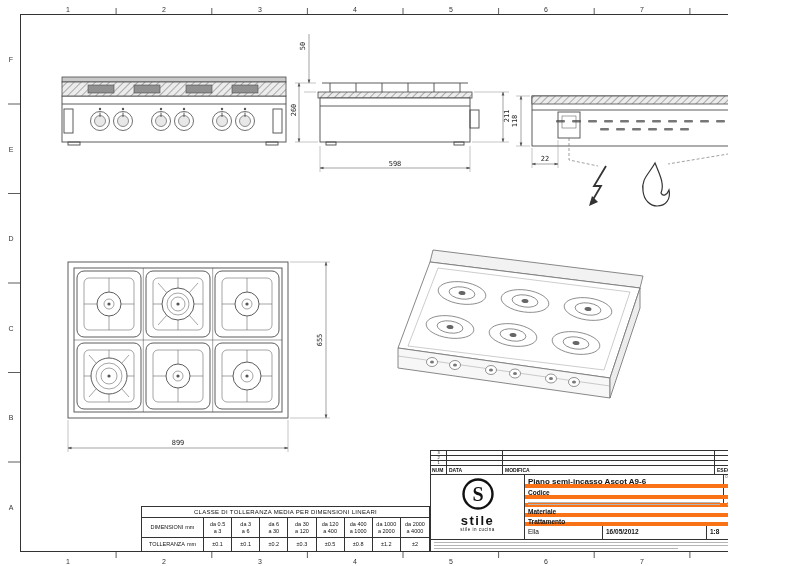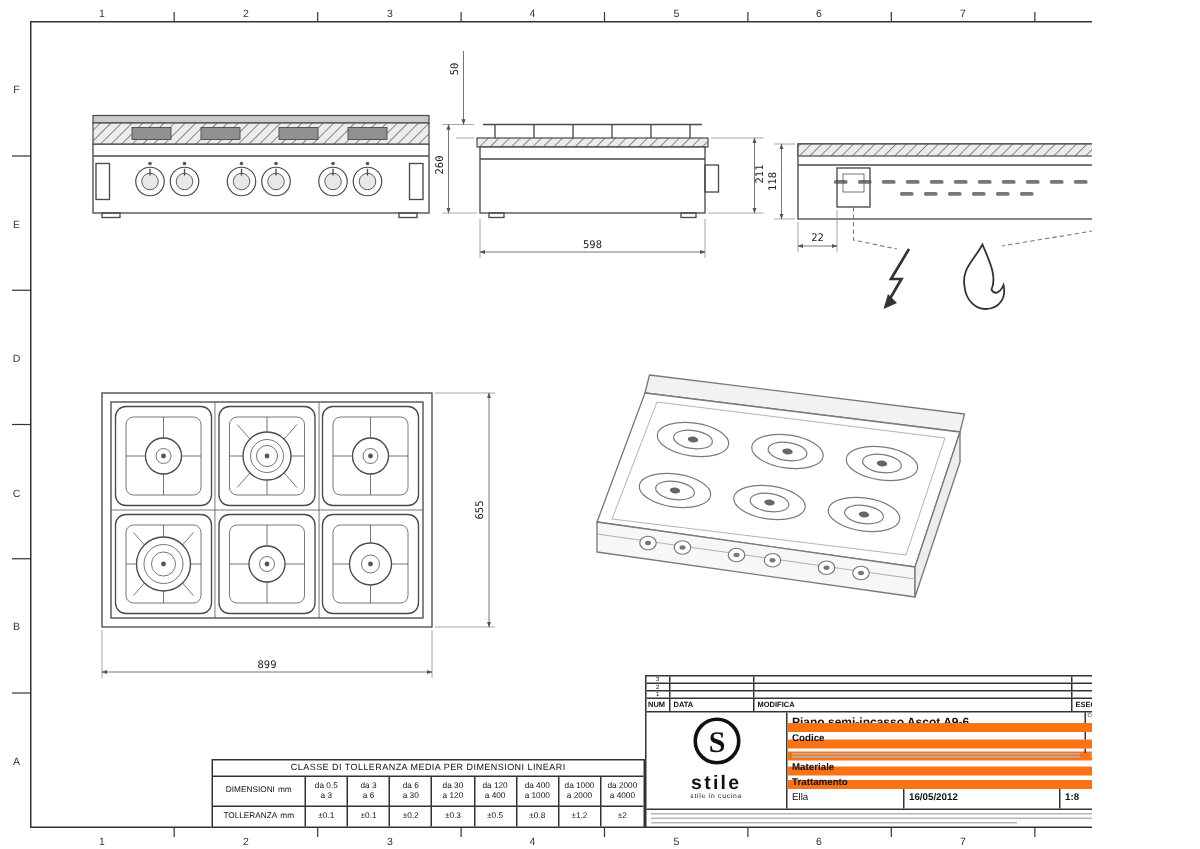--- a/index.html
+++ b/index.html
@@ -47,21 +47,21 @@
   .tb-header{height:9px;display:flex;border-bottom:1px solid #333;font-size:5px;font-weight:bold;
              line-height:8px;box-sizing:border-box;}
   .tb-h{border-right:1px solid #333;padding-left:2px;box-sizing:border-box;overflow:hidden;}
   .tb-h.num{width:16px;padding-left:1px}.tb-h.data{width:56px}.tb-h.mod{width:212px}
   .tb-h.ese{flex:1;border-right:none}
   .tb-body{display:flex;flex:1;}
   .tb-logo{width:94px;border-right:1px solid #333;box-sizing:border-box;text-align:center;padding-top:2px;}
   .logo-word{font-size:13px;font-weight:bold;letter-spacing:1.5px;line-height:12px;}
   .logo-tag{font-size:4.5px;letter-spacing:0.5px;}
   .tb-fields{flex:1;display:flex;flex-direction:column;}
-  .tb-row{display:flex;border-bottom:6px solid #f97316;box-sizing:border-box;}
+  .tb-row{display:flex;border-bottom:4px solid #f97316;box-sizing:border-box;}
   .r1{height:13px}.r2{height:11px}.r3{height:8px}.r4{height:10px}.r5{height:9px}.r6{height:13px;border-bottom:none}
   .tb-title-cell{flex:1;font-size:8px;font-weight:bold;line-height:13px;padding-left:3px;white-space:nowrap;overflow:hidden;}
   .tb-mini{width:62px;border-left:1px solid #333;display:flex;flex-direction:column;box-sizing:border-box;padding:0 1px;}
   .mini-label{font-size:3.5px;color:#444;line-height:4.5px;}
   .mini-val{font-size:5px;text-align:center;line-height:6px;}
   .tb-mini2{width:62px;border-left:1px solid #333;font-size:5px;text-align:center;line-height:10px;box-sizing:border-box;}
   .tb-field{flex:1;font-size:6.5px;font-weight:bold;line-height:10px;padding-left:3px;}
   .r5 .tb-field{line-height:9px}
   .tb-sig{width:78px;border-right:1px solid #333;font-size:6.5px;line-height:12px;padding-left:3px;box-sizing:border-box;}
   .tb-date{width:104px;border-right:1px solid #333;font-size:6.5px;font-weight:bold;line-height:12px;padding-left:3px;box-sizing:border-box;}

